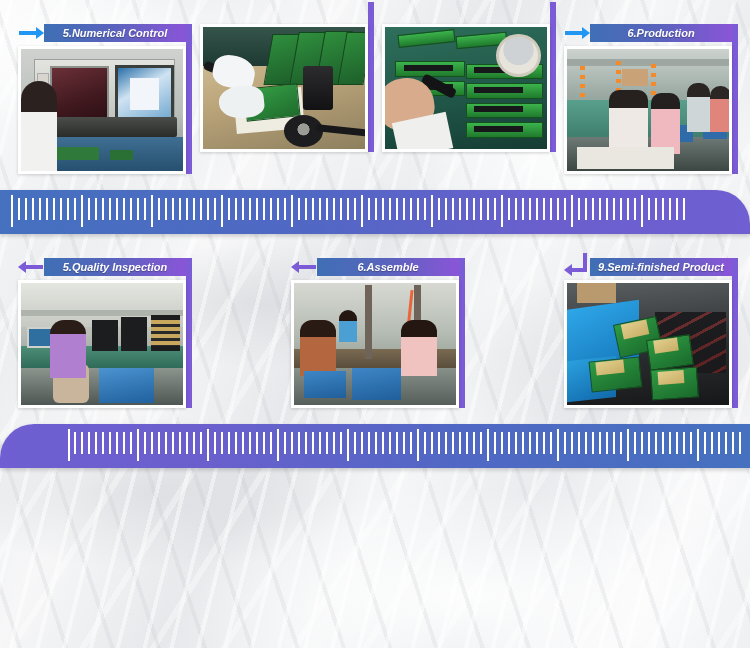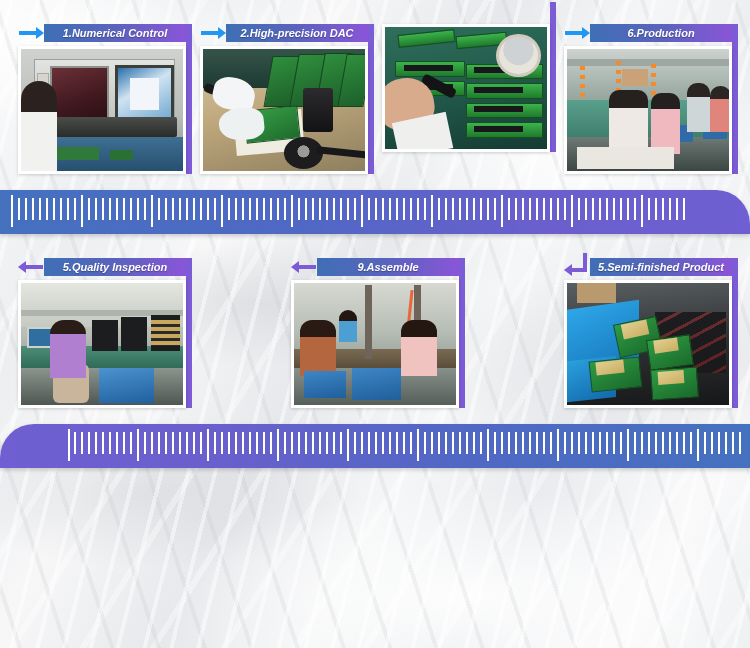--- a/index.html
+++ b/index.html
@@ -339,21 +339,21 @@
 
 
   <div class="row row-top">
 
     <div class="card">
       <div class="card-head">
         <span class="arrow arrow-right">
           <span class="shaft"></span>
             <span class="headtri"></span>
         </span>
-        <span class="card-label">1.Numerical Control</span>
+        <span class="card-label">5.Numerical Control</span>
       </div>
       <div class="photo-wrap edge-right">
         <div class="photo">
           <div class="scene sc1">
             <div class="mach"></div>
               <div class="win"></div>
               <div class="scr">
                 <i></i>
               </div>
             <div class="ctl"></div>
@@ -361,27 +361,20 @@
               <div class="bench"></div>
             <div class="pcb"></div>
               <div class="pcb2"></div>
               <div class="man"></div>
           </div>
         </div>
       </div>
     </div>
 
     <div class="card">
-      <div class="card-head">
-        <span class="arrow arrow-right">
-          <span class="shaft"></span>
-            <span class="headtri"></span>
-        </span>
-        <span class="card-label">2.High-precision DAC</span>
-      </div>
       <div class="photo-wrap edge-right">
         <div class="photo">
           <div class="scene sc2">
             <div class="mat"></div>
             <div class="b b1"></div>
               <div class="b b2"></div>
               <div class="b b3"></div>
               <div class="b b4"></div>
             <div class="paper"></div>
               <div class="board"></div>
@@ -589,21 +582,21 @@
         </div>
       </div>
     </div>
 
     <div class="card">
       <div class="card-head">
         <span class="arrow arrow-left">
           <span class="shaft"></span>
             <span class="headtri"></span>
         </span>
-        <span class="card-label">9.Assemble</span>
+        <span class="card-label">6.Assemble</span>
       </div>
       <div class="photo-wrap edge-right">
         <div class="photo">
           <div class="scene sc6">
             <div class="cord"></div>
             <div class="bench"></div>
               <div class="floor"></div>
             <div class="post po1"></div>
               <div class="post po2"></div>
             <div class="w w3"></div>
@@ -616,21 +609,21 @@
       </div>
     </div>
 
     <div class="card">
       <div class="card-head">
         <span class="arrow-elbow">
           <span class="vbar"></span>
             <span class="hbar"></span>
             <span class="headtri"></span>
         </span>
-        <span class="card-label">5.Semi-finished Product</span>
+        <span class="card-label">9.Semi-finished Product</span>
       </div>
       <div class="photo-wrap edge-right">
         <div class="photo">
           <div class="scene sc5">
             <div class="box"></div>
             <div class="wires"></div>
             <div class="crate"></div>
               <div class="crate2"></div>
             <div class="pcb" style="left:30%;top:30%;width:26%;height:26%;transform:rotate(-12deg)"></div>
             <div class="gold" style="left:34%;top:32%;width:16%;height:12%;transform:rotate(-12deg)"></div>

